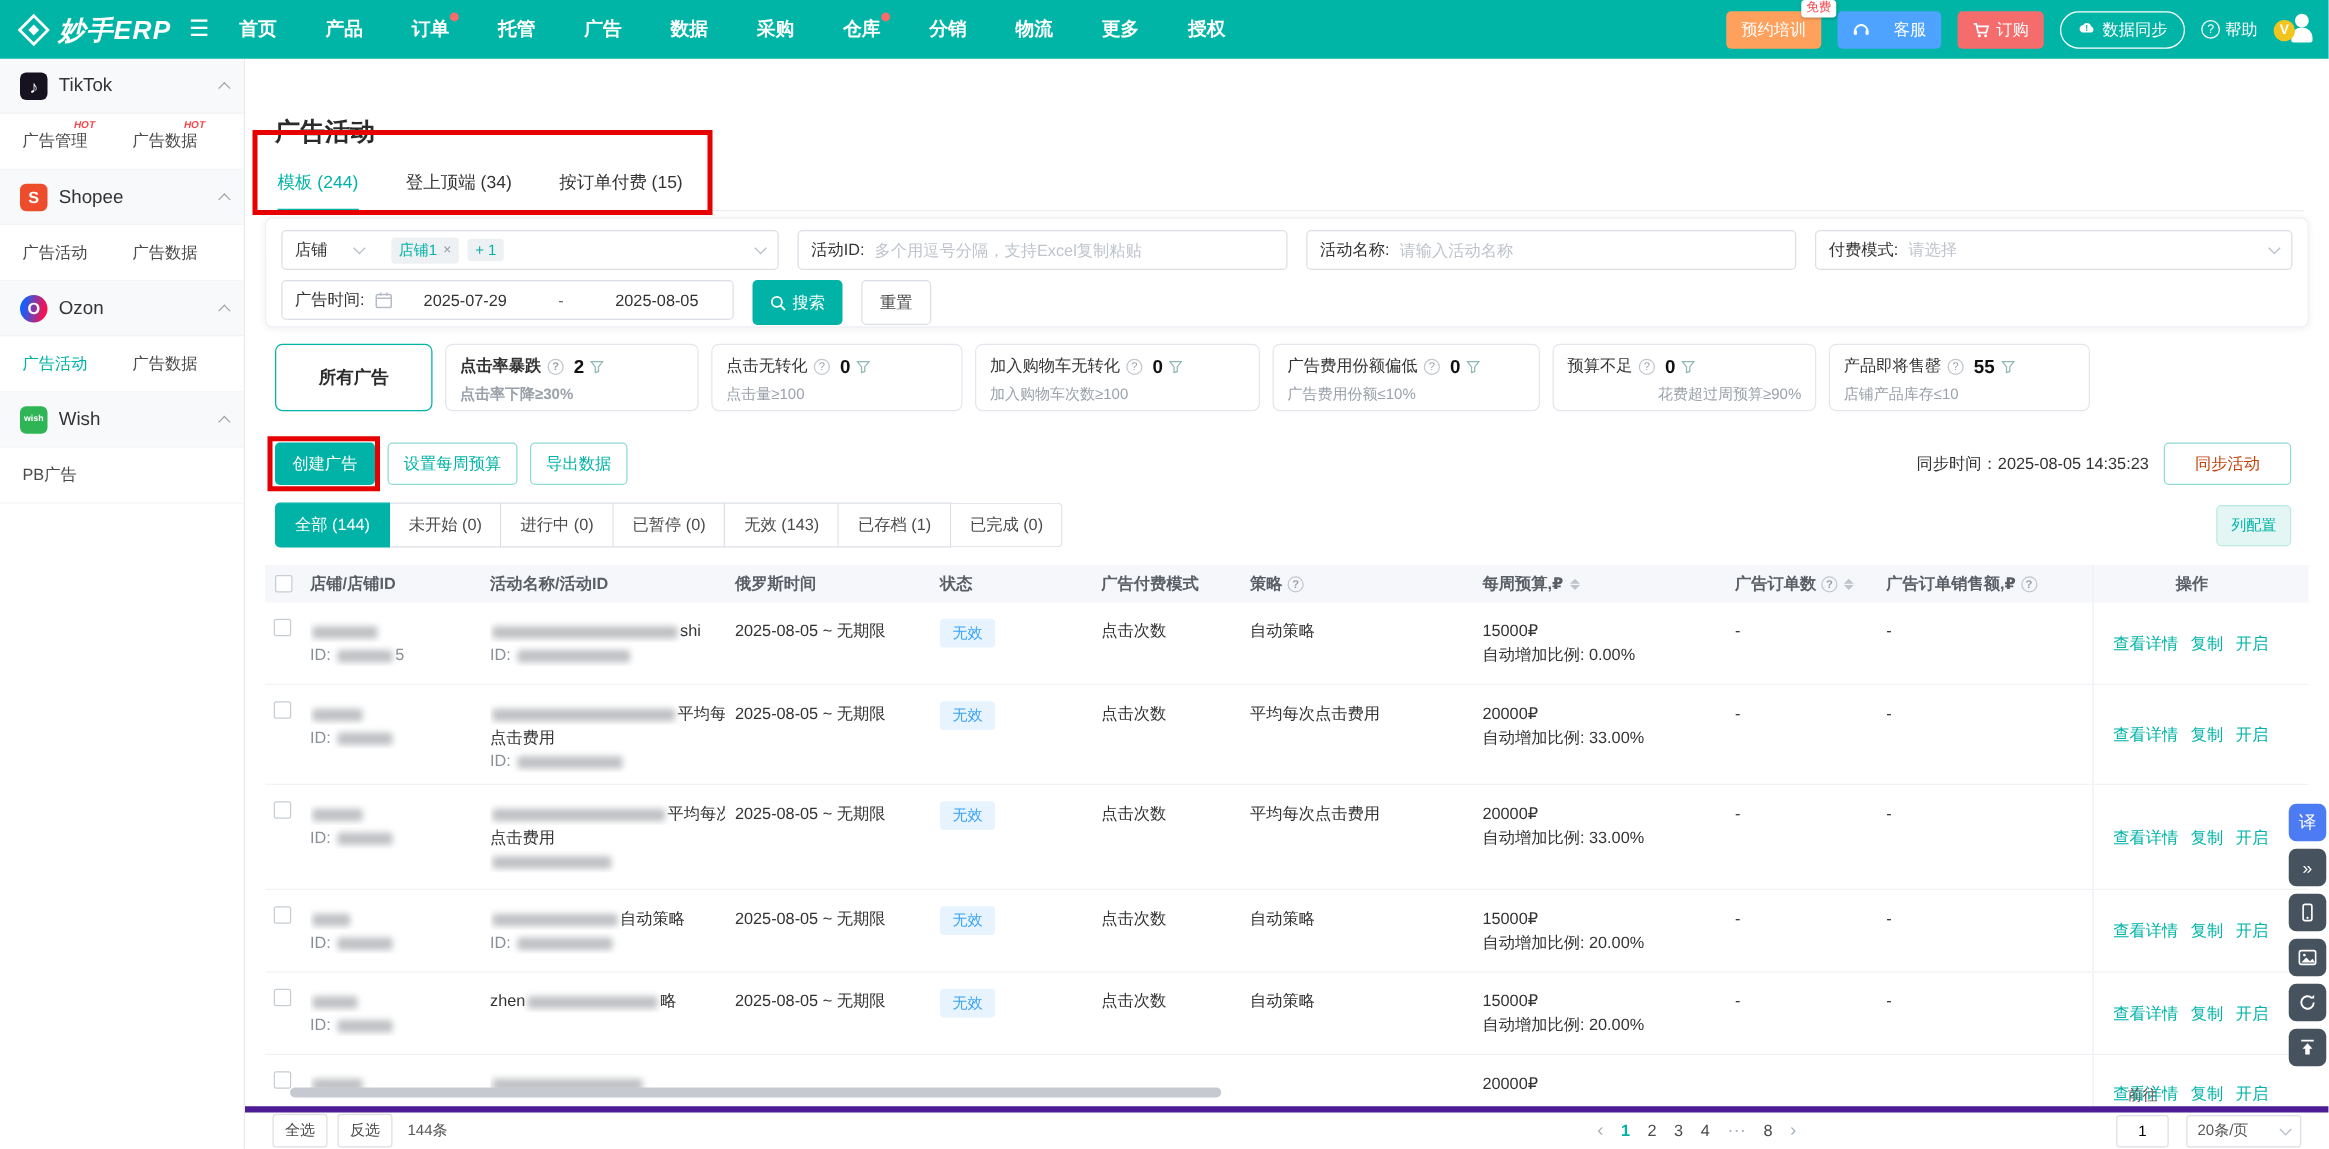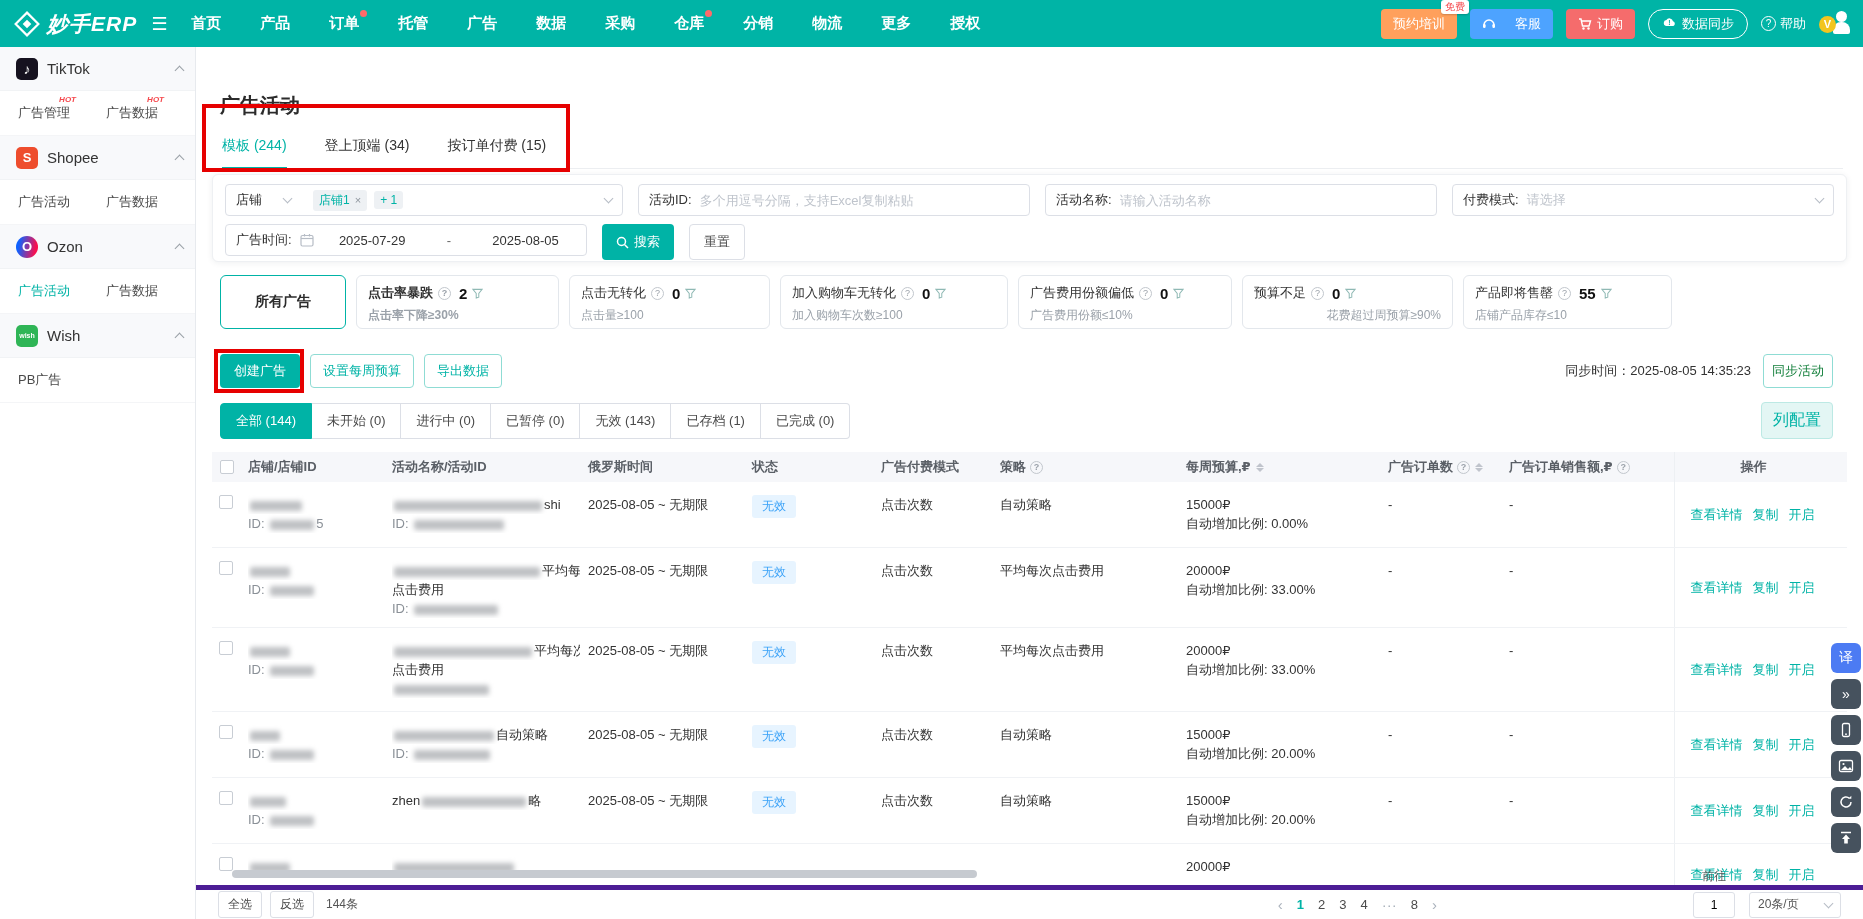--- a/index.html
+++ b/index.html
@@ -80,28 +80,28 @@
   .st-t{display:flex;align-items:center;gap:5px;font-size:13px;color:#333;white-space:nowrap;}
   .st-t b{font-size:15px;color:#111;margin-left:3px;}
   .st-d{font-size:12px;color:#9aa1a9;margin-top:5px;}
   .q{width:13px;height:13px;border:1px solid #c2c7cd;border-radius:50%;color:#9aa1a9;font-size:9px;display:inline-flex;align-items:center;justify-content:center;flex:none;}
   .funnel{width:11px;height:11px;}
   
   .action-row{position:absolute;top:308px;left:24px;right:30px;height:32px;display:flex;align-items:center;gap:10px;}
   .btn-create{background:#00b3a6;color:#fff;padding:8px 14px;}
   .btn-teal-line{background:#fff;color:#00b3a6;border:1px solid #8fdcd4;padding:7px 12px;}
   .sync-info{margin-left:auto;display:flex;align-items:center;gap:12px;font-size:13px;color:#333;}
-  .btn-sync-act{background:#fff;color:#15803d;border:1px solid #8fdcd4;padding:7px 8px;}
+  .btn-sync-act{background:#fff;color:#c2410c;border:1px solid #8fdcd4;padding:7px 24px;}
   
   .status-row{position:absolute;top:355px;left:24px;right:30px;display:flex;align-items:center;}
   .seg{border:1px solid #dcdfe6;border-left:none;background:#fff;color:#4a4a4a;font-size:13px;padding:8px 15px;cursor:pointer;white-space:nowrap;}
   .seg:first-child{border-left:1px solid #dcdfe6;border-radius:4px 0 0 4px;}
   .seg:last-of-type{border-radius:0 4px 4px 0;}
   .seg.active{background:#00b3a6;border-color:#00b3a6;color:#fff;}
-  .btn-colcfg{margin-left:auto;background:#e3f6f4;color:#00b3a6;border:1px solid #bce9e4;padding:7px 11px;font-size:16px;}
+  .btn-colcfg{margin-left:auto;background:#e3f6f4;color:#00b3a6;border:1px solid #bce9e4;padding:7px 11px;font-size:12px;}
   
   .tablewrap{position:absolute;top:405px;left:16px;right:16px;bottom:34px;overflow:hidden;}
   .trow,.thead{display:grid;grid-template-columns:36px 144px 196px 164px 129px 119px 186px 202px 121px 165px 164px;}
   .thead{background:#f6f7fa;height:30px;align-items:center;color:#5a5f66;font-weight:bold;font-size:13px;}
   .th{display:flex;align-items:center;gap:4px;padding-right:6px;}
   .th.center{justify-content:center;}
   .trow{border-bottom:1px solid #f0f2f5;align-items:start;}
   .td{padding-top:13px;font-size:13px;color:#333;line-height:19px;padding-right:8px;}
   .td.center{display:flex;justify-content:center;}
   .cb{width:14px;height:14px;border:1px solid #c8cdd4;border-radius:2px;background:#fff;display:inline-block;cursor:pointer;}

